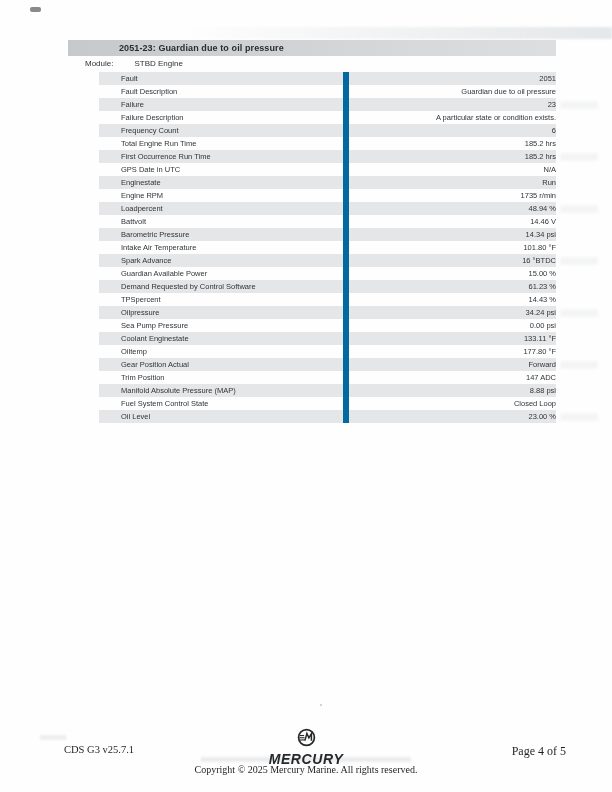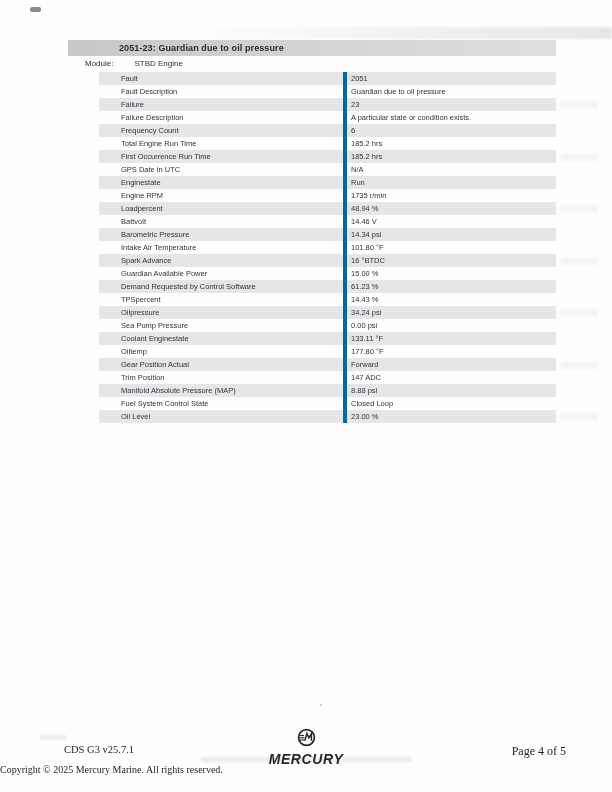--- a/index.html
+++ b/index.html
@@ -33,33 +33,33 @@
                        letter-spacing: .1px; margin-left: 46px; }
   .module-line { position: absolute; left: 85px; top: 57px; height: 14px; line-height: 14px;
                  font-size: 8px; color: #2e3133; }
   .module-line .lbl { font-weight: normal; margin-right: 21px; }
 
   
   .fault-table { position: absolute; left: 99px; top: 72px; width: 457px; }
   .trow { display: flex; height: 13px; line-height: 13px; font-size: 7.5px; color: #313437; }
   .trow:nth-child(odd) { background: #e4e6e8; }
   .tlabel { width: 244px; padding-left: 22px; overflow: hidden; white-space: nowrap; }
-  .tvalue { flex: 1; border-left: 4px solid #0369a1; padding-left: 4px;
-            overflow: hidden; white-space: nowrap; }
+  .tvalue { flex: 1; border-left: 6px solid #0369a1; padding-left: 4px;
+            overflow: hidden; white-space: nowrap; text-align: right; }
 
   
   .footer-left  { position: absolute; left: 64px; top: 744px; font-family: "Liberation Serif", "DejaVu Serif", serif;
                   font-size: 10.5px; color: #1f1f1f; }
   .footer-right { position: absolute; right: 46px; top: 744px; font-family: "Liberation Serif", "DejaVu Serif", serif;
                   font-size: 12px; color: #1f1f1f; }
   .footer-logo  { position: absolute; left: 0; right: 0; top: 737px; height: 20px;
                   display: flex; align-items: center; justify-content: center; gap: 4px; flex-direction: column; }
   .brand-text   { font-family: "Liberation Sans", "DejaVu Sans", sans-serif; font-style: italic;
                   font-weight: bold; font-size: 14px; letter-spacing: .6px; color: #26292b; }
-  .copyright    { position: absolute; left: 0; right: 0; top: 764px; 
+  .copyright    { position: absolute; left: 0; right: 0; top: 764px; text-align: center;
                   font-family: "Liberation Serif", "DejaVu Serif", serif; font-size: 10px; color: #1f1f1f; }
 </style>
 </head>
 <body>
 
 <div class="page">
 
   <div class="artifact smudge-topleft"></div>
   <div class="artifact band-top"></div>
   <div class="artifact ghost ghost-row" style="top:74px"></div>

